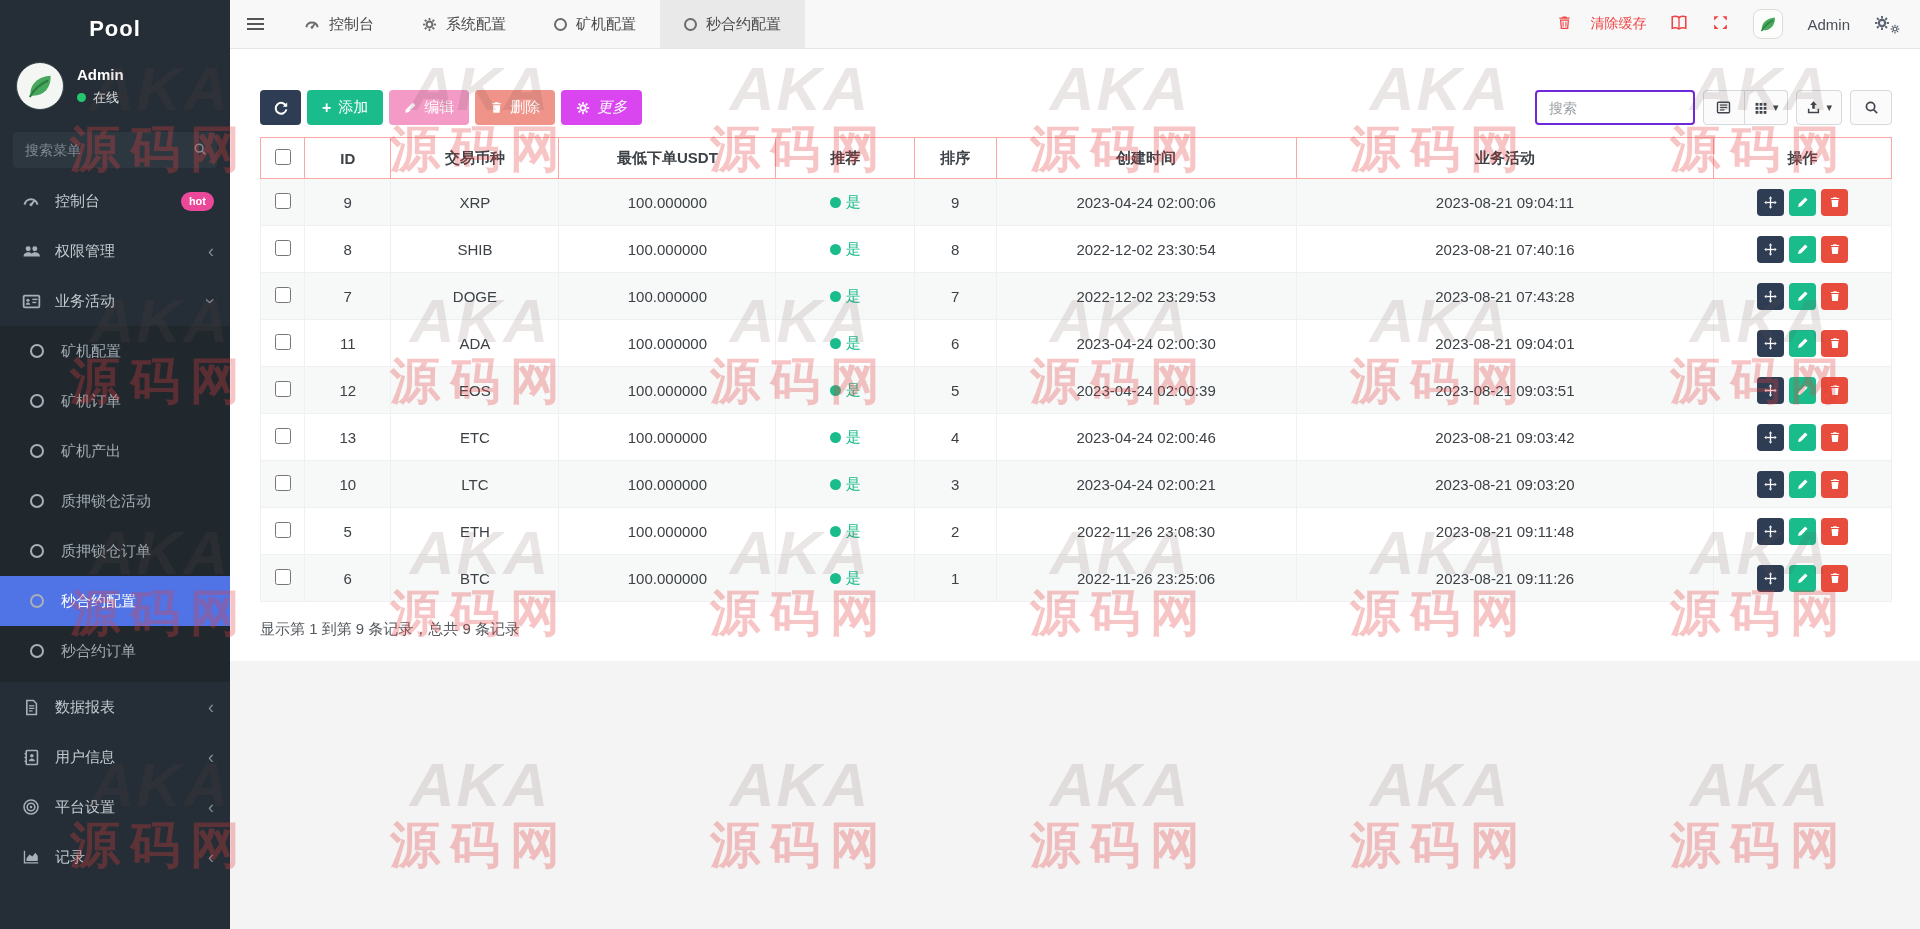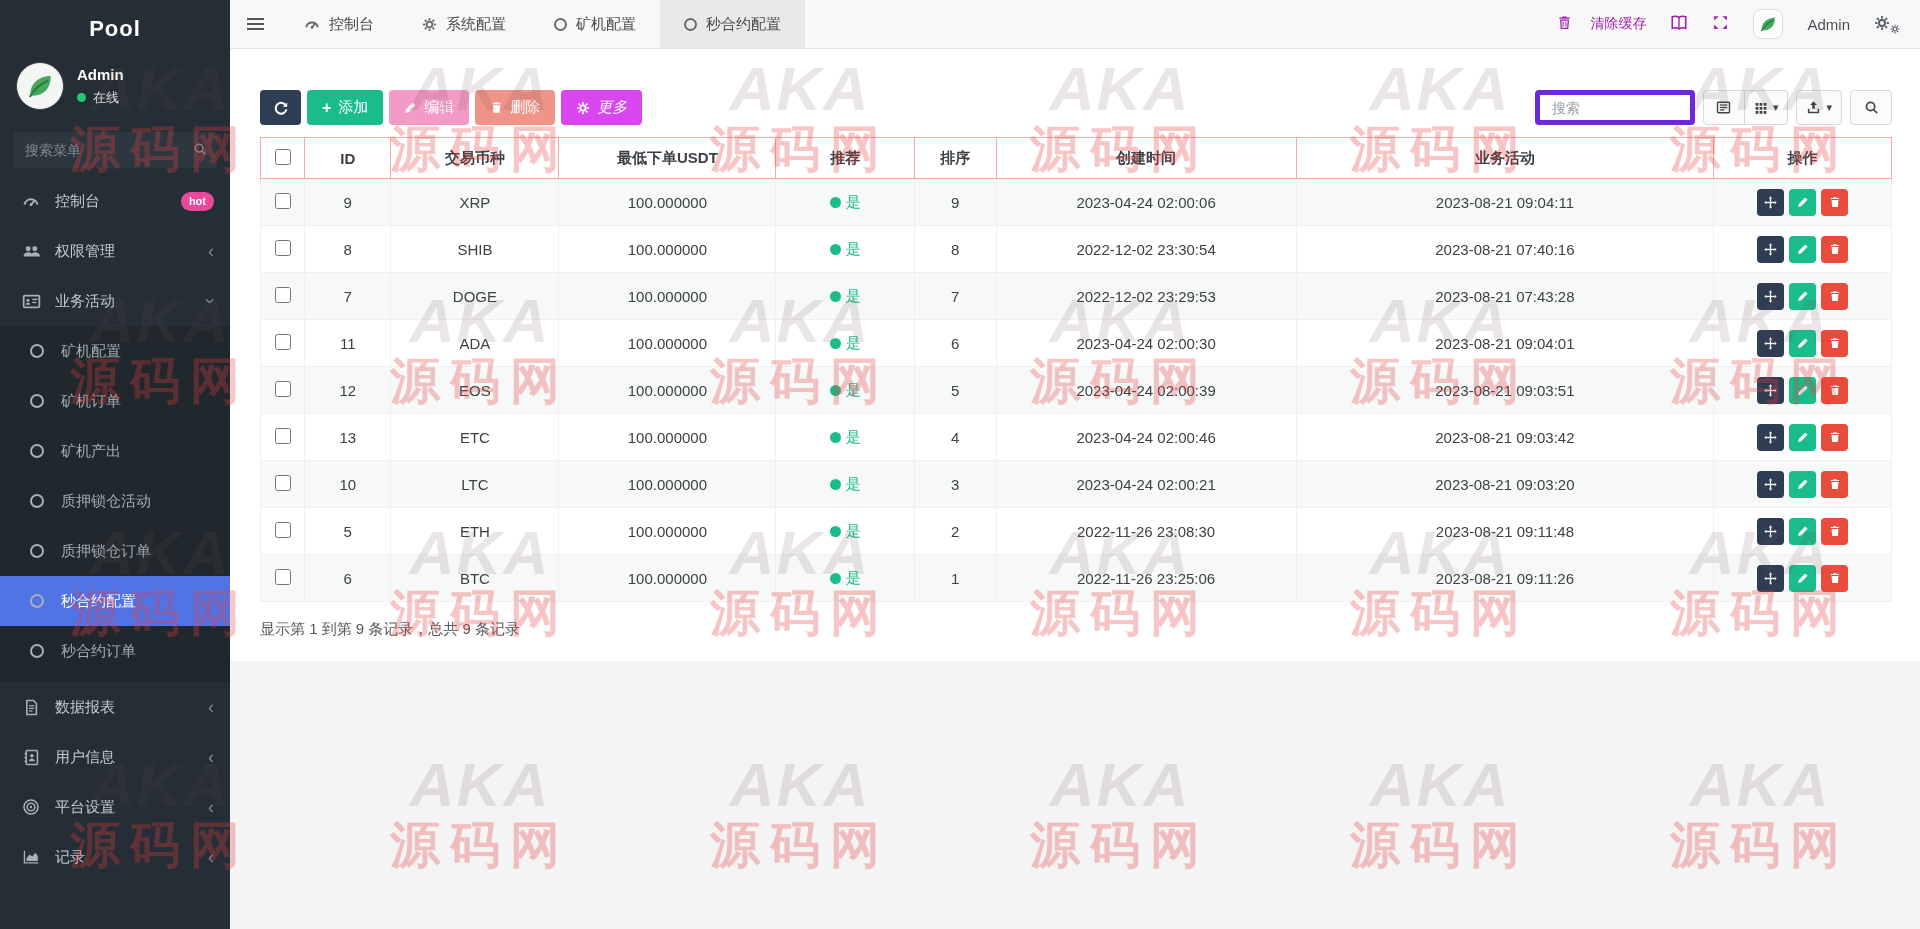--- a/index.html
+++ b/index.html
@@ -35,41 +35,41 @@
 
   
   .main { flex:1; display:flex; flex-direction:column; min-width:0; }
   .topnav { height:49px; background:#f8f8f8; border-bottom:1px solid #e5e5e5; display:flex; align-items:center; flex-shrink:0; }
   .hamburger { width:50px; height:100%; display:flex; flex-direction:column; justify-content:center; align-items:center; gap:3px; cursor:pointer; }
   .hamburger i { width:17px; height:2px; background:#555; display:block; }
   .tab { height:100%; display:flex; align-items:center; gap:9px; padding:0 24px; color:#4a4a4a; font-size:15px; cursor:pointer; white-space:nowrap; }
   .tab .ticon { color:#6b6b6b; display:flex; align-items:center; }
   .tab.active { background:#e9e9e9; }
   .nav-right { margin-left:auto; display:flex; align-items:center; gap:24px; padding-right:22px; color:#5b6370; font-size:14px; }
-  .nav-btn { display:flex; align-items:center; gap:18px; cursor:pointer; color:#a21caf; }
+  .nav-btn { display:flex; align-items:center; gap:18px; cursor:pointer; color:#ef4444; }
   .nav-avatar { width:30px; height:30px; border-radius:8px; background:#fdfdfb; border:1px solid #dcdcdc; display:flex; align-items:center; justify-content:center; overflow:hidden; }
   .nav-user { color:#4a4f57; font-size:15px; }
   .cogs { position:relative; width:24px; height:22px; }
   .cogs .c1 { position:absolute; left:0; top:2px; }
   .cogs .c2 { position:absolute; right:-2px; bottom:-2px; }
 
   .content { flex:1; background:#f4f4f4; position:relative; min-height:0; }
   .card { background:#fff; height:612px; padding:41px 28px 0 30px; overflow:hidden; }
 
   
   .toolbar { display:flex; align-items:center; margin-bottom:12px; }
   .btn { height:35px; border:none; border-radius:4px; color:#fff; font-size:15px; display:inline-flex; align-items:center; gap:7px; padding:0 15px; margin-right:6px; cursor:pointer; font-family:inherit; }
   .btn svg { flex-shrink:0; }
   .btn-refresh { background:#2f3d54; width:41px; justify-content:center; padding:0; }
   .btn-add { background:#1abc8c; }
   .btn-edit { background:#ec4899; opacity:.55; }
   .btn-del { background:#e74c3c; opacity:.6; }
   .btn-more { background:#d946ef;font-style:italic; }
   .tool-right { margin-left:auto; display:flex; align-items:center; gap:8px; }
-  .search-box input { width:160px; height:35px; border:5px solid #6d28d9; border-radius:4px; padding:0 12px; font-size:14px; color:#333; outline:none; background:#fff; }
+  .search-box input { width:160px; height:35px; border:2px solid #6d28d9; border-radius:4px; padding:0 12px; font-size:14px; color:#333; outline:none; background:#fff; }
   .search-box input::placeholder { color:#9aa0a6; }
   .vgroup { display:flex; }
   .vbtn { height:35px; min-width:42px; background:#fbfbfb; border:1px solid #d4d9de; display:inline-flex; align-items:center; justify-content:center; gap:5px; color:#3f454b; padding:0 9px; cursor:pointer; }
   .vgroup .vbtn + .vbtn { border-left:none; }
   .vgroup .vbtn:first-child { border-radius:4px 0 0 4px; }
   .vgroup .vbtn:last-child { border-radius:0 4px 4px 0; }
   .vbtn.single { border-radius:4px; }
   .caret { font-size:11px; color:#3f454b; }
 
   

